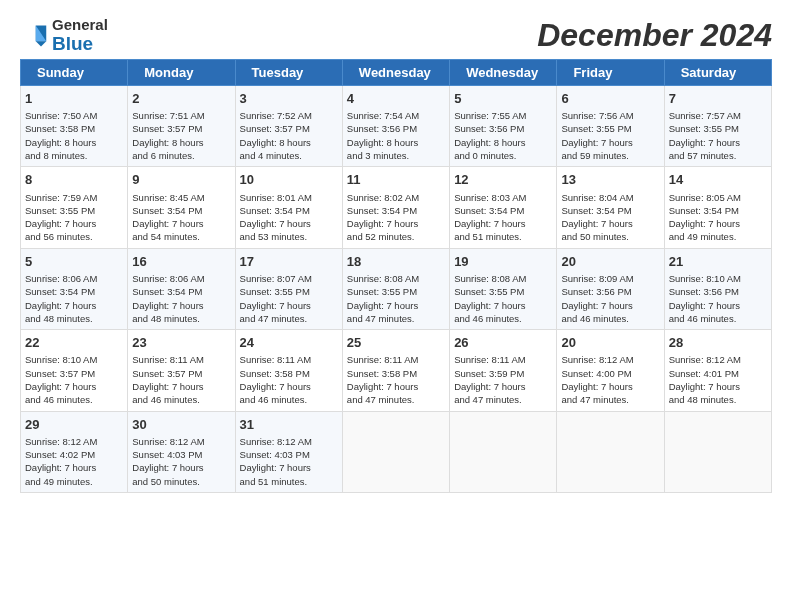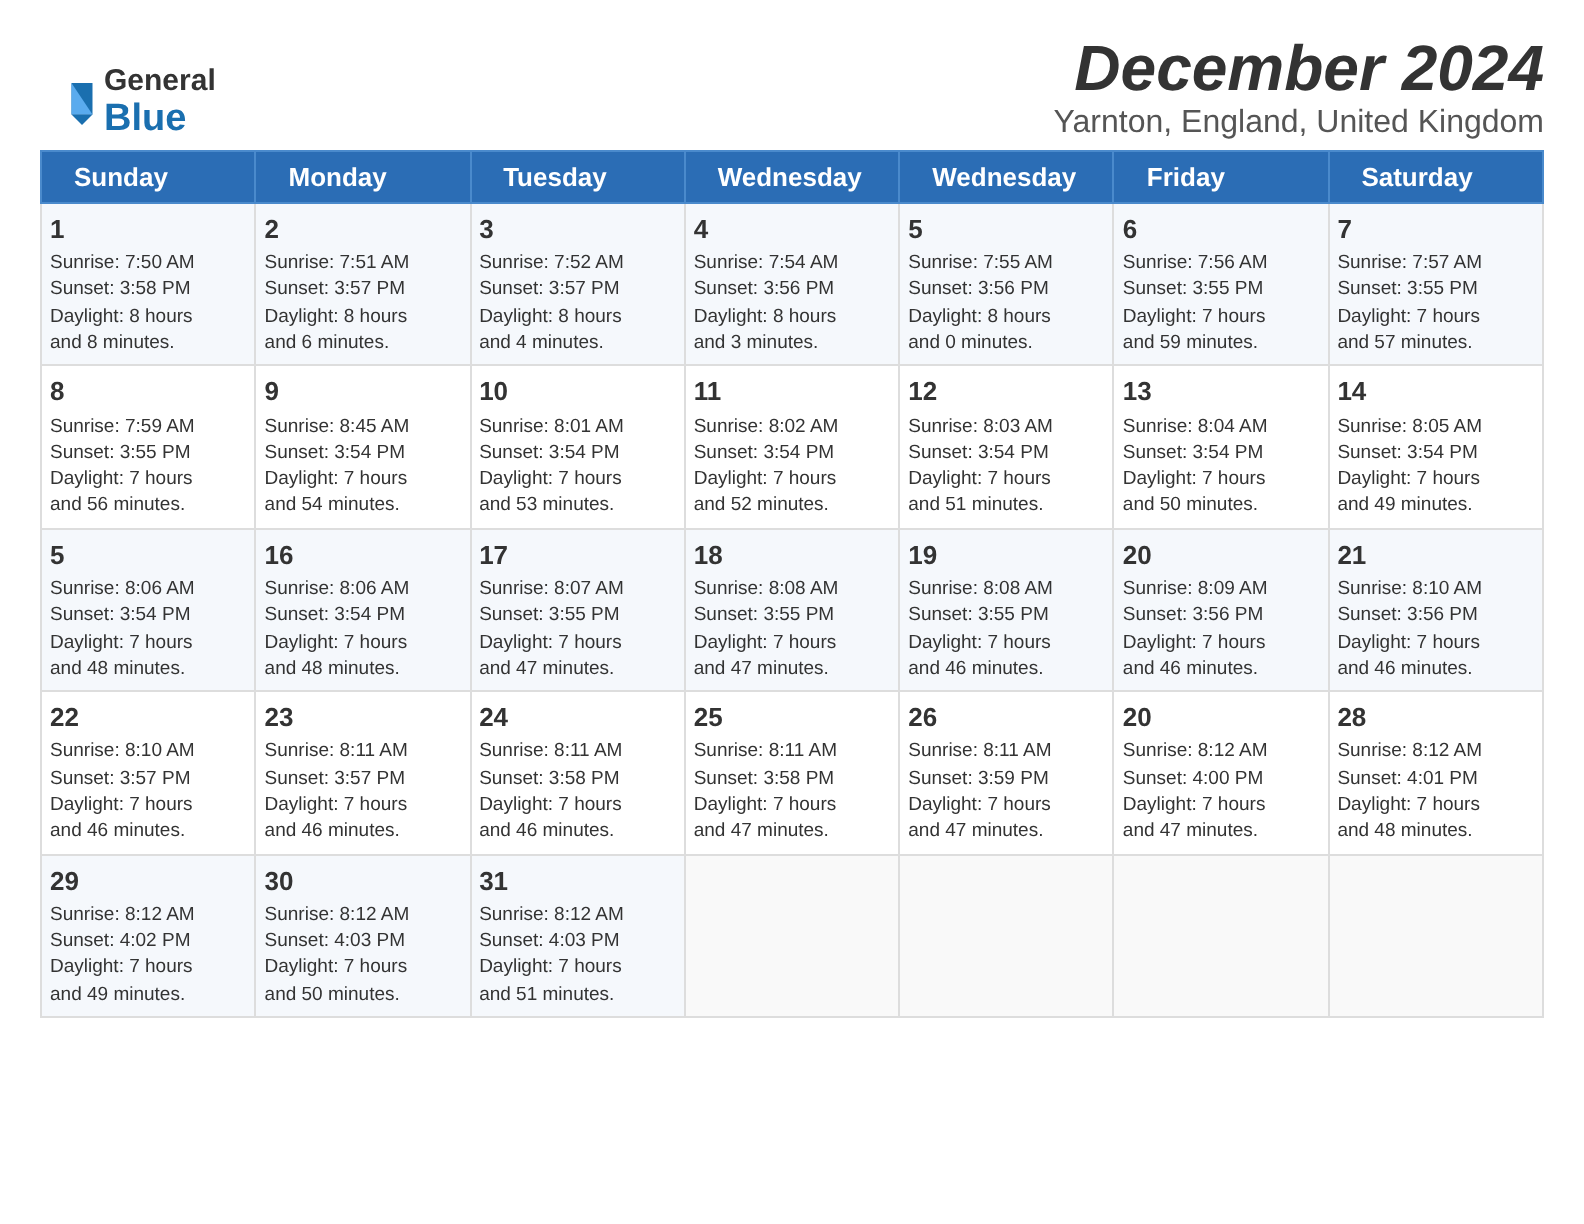--- a/index.html
+++ b/index.html
@@ -10,21 +10,21 @@
       height: 612px;
       overflow: hidden;
     }
     .page {
       width: 792px;
       padding: 16px 20px 10px 20px;
     }
     .header-top {
       display: flex;
       justify-content: space-between;
-      align-items: flex-end;
+      align-items: center;
       margin-bottom: 4px;
     }
     .logo {
       display: flex;
       align-items: center;
       gap: 4px;
     }
     .logo-icon {
       width: 28px;
       height: 28px;
@@ -95,21 +95,20 @@
         <polygon points="18,4 30,22 18,22" fill="#5aabee"></polygon>
         <polygon points="18,22 30,22 24,28" fill="#1a6faf"></polygon>
       </svg>
       <div>
         <div style="font-size:15px;font-weight:bold;color:#333;">General</div>
         <div style="font-size:19px;font-weight:bold;color:#1a6faf;">Blue</div>
       </div>
     </div>
     <div class="title-area">
       <div class="main-title">December 2024</div>
-      <div class="subtitle">Yarnton, England, United Kingdom</div>
     </div>
   </div>
 
   <table>
     <thead>
       <tr>
       <th>Sunday</th>
           <th>Monday</th>
           <th>Tuesday</th>
           <th>Wednesday</th>

